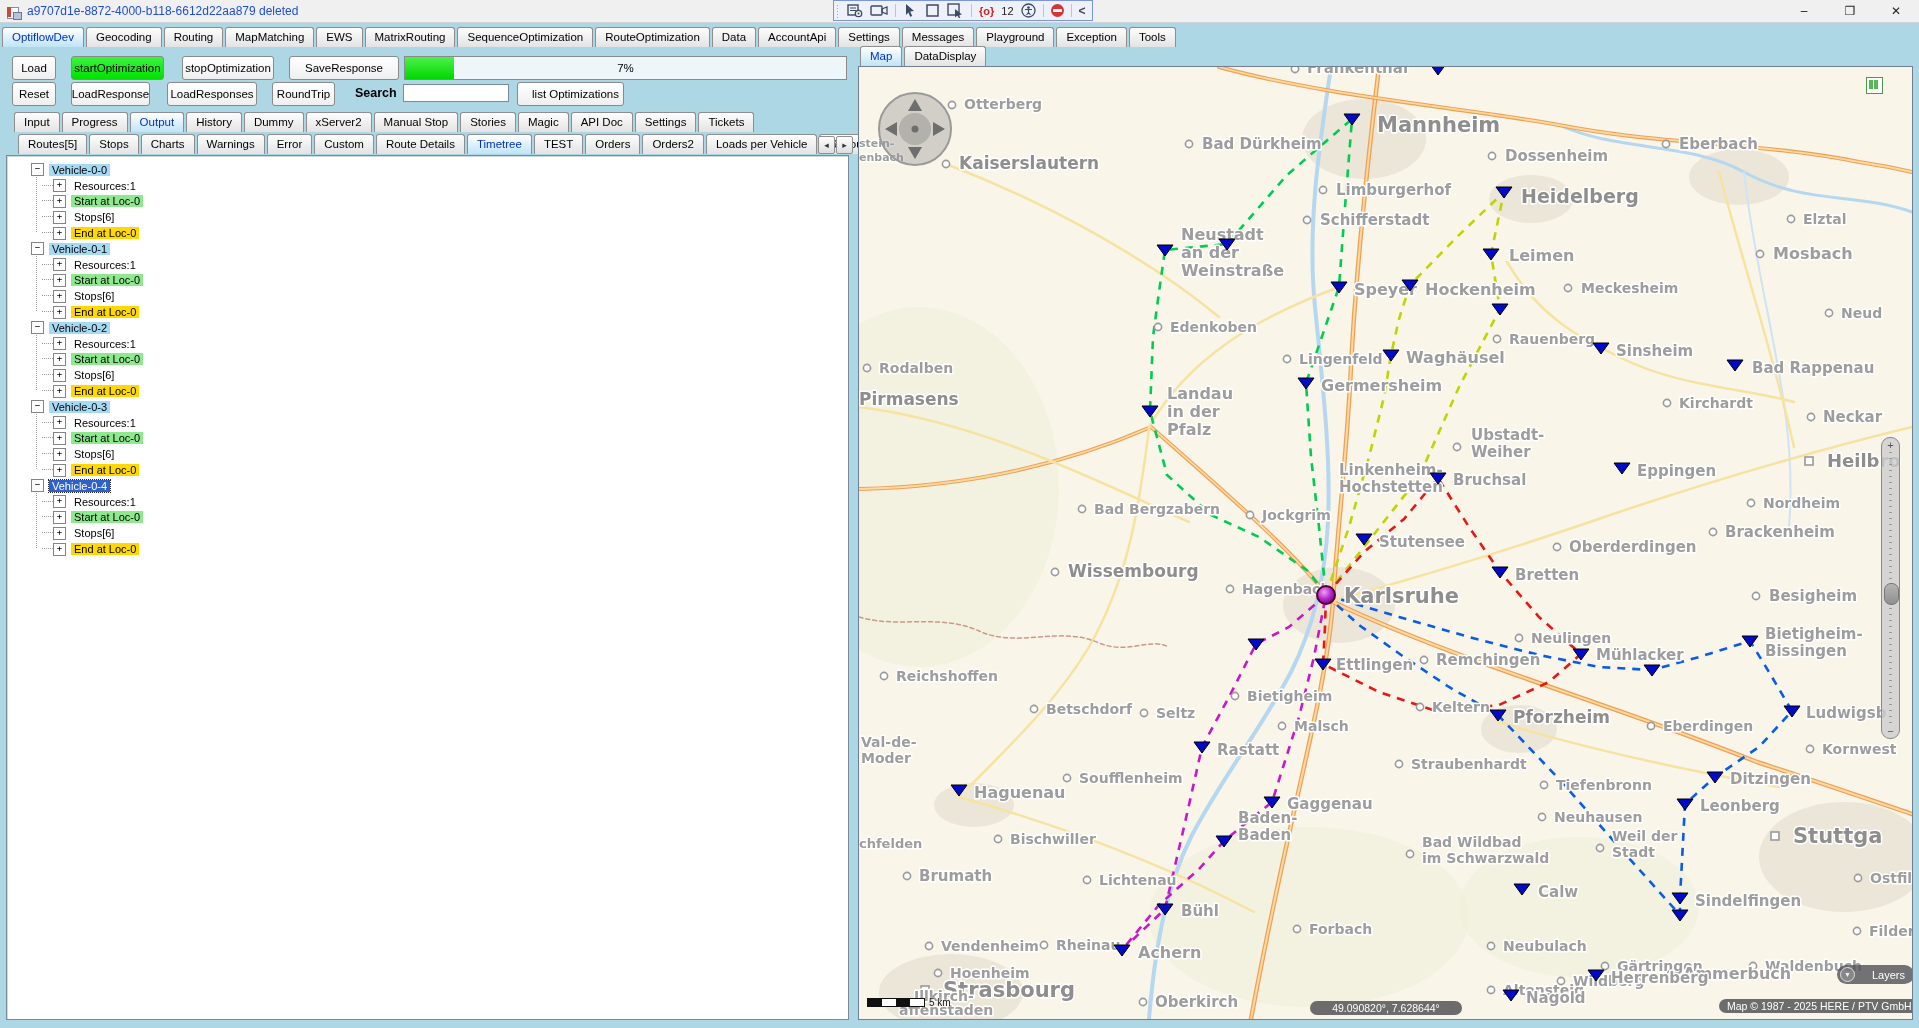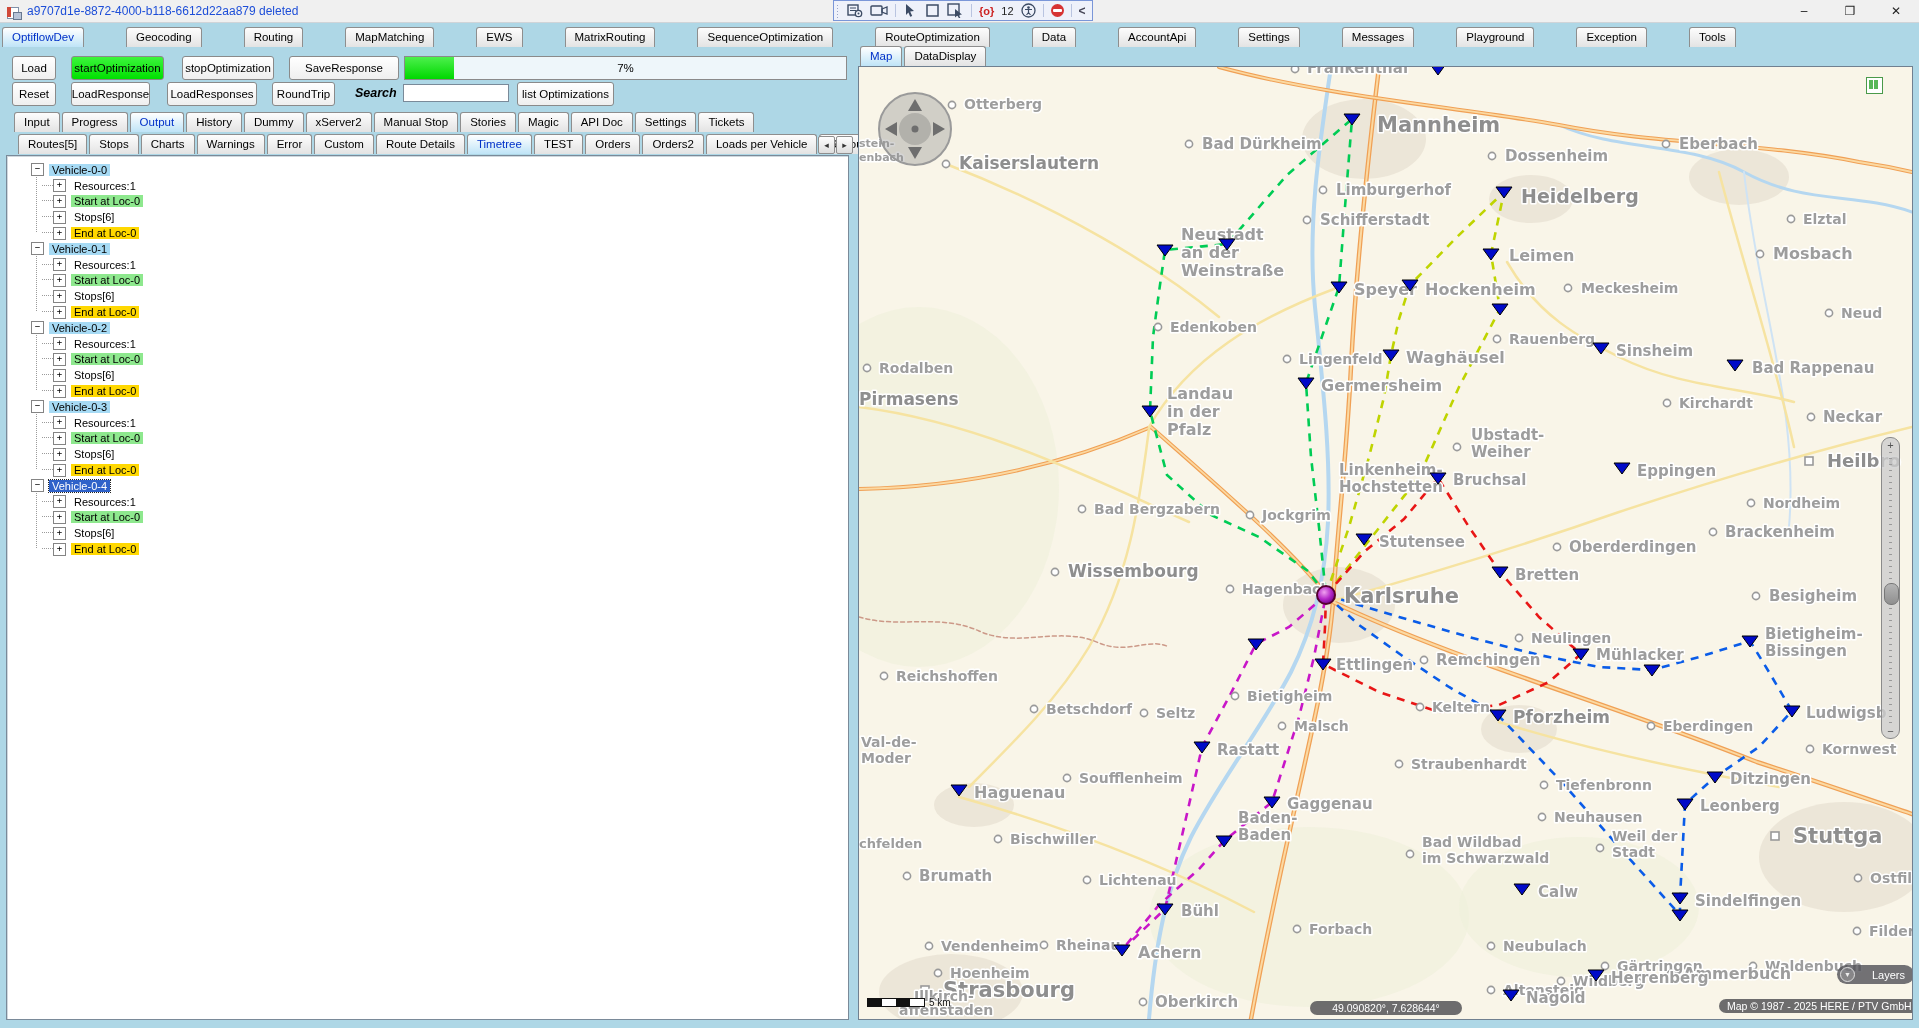--- a/index.html
+++ b/index.html
@@ -27,38 +27,38 @@
   #debug-toolbar .chev{font-size:12px;color:#445;font-weight:bold;}
   #win-controls{position:absolute;right:0;top:0;height:22px;display:flex;}
   #win-controls .wbtn{width:46px;height:22px;display:flex;align-items:center;justify-content:center;
                  font-size:12px;color:#222;}
   
   .tabrow{position:absolute;display:flex;align-items:flex-end;}
   .tab{height:19px;line-height:19px;padding:0 9px;margin-right:2px;font-size:11.5px;color:#000;
        background:linear-gradient(#fdfdfd,#e3e3e3);border:1px solid #8e8e8e;border-bottom:none;
        border-radius:3px 3px 0 0;white-space:nowrap;}
   .tab.sel{background:linear-gradient(#ffffff,#bfe4f7);color:#0030c8;}
-  #menubar{left:2px;top:24px;height:23px;gap:40px;}
+  #menubar{left:2px;top:24px;height:23px;}
   #ptabs{left:14px;top:110px;height:22px;align-items:flex-end;}
   #otabs{left:18px;top:132px;height:22px;}
   .scrollbtns{position:absolute;left:818px;top:136px;display:flex;gap:1px;}
   .scrollbtns .sb{width:15px;height:16px;background:linear-gradient(#fefefe,#dedede);
        border:1px solid #8e8e8e;font-size:9px;color:#333;display:flex;align-items:center;justify-content:center;border-radius:2px;}
   
   .btn{position:absolute;height:22px;background:linear-gradient(#ffffff,#efefef);
        border:1px solid #8a8a8a;border-radius:3px;font-size:11.5px;color:#000;
        display:flex;align-items:center;justify-content:center;font-family:"Liberation Sans",sans-serif;}
   #btn-start{background:linear-gradient(#3cf53c,#00e000);}
   #progress{position:absolute;left:404px;top:56px;width:441px;height:22px;border:1px solid #8a8a8a;
             background:#eef6fa;}
   #progress .fill{height:100%;background:linear-gradient(#4df04d,#00d800);}
   #progress .plabel{position:absolute;left:0;top:0;width:100%;height:100%;display:flex;
             align-items:center;justify-content:center;font-size:11.5px;color:#000;}
   #search-label{position:absolute;left:355px;top:82px;height:22px;display:flex;align-items:center;
-            font-weight:bold;font-style:italic;font-size:12.5px;}
+            font-weight:bold;font-size:12.5px;}
   #search-input{position:absolute;left:403px;top:84px;width:100px;height:16px;border:1px solid #7a8a99;
             background:#fff;font-size:11px;padding:0 2px;}
   
   #tree-panel{position:absolute;left:6px;top:155px;width:841px;height:863px;background:#fff;
             border:1px solid #7a8a99;box-shadow:inset 1px 1px 0 #cfd8de;overflow:hidden;}
   #tree{padding-top:6px;font-size:11px;}
   .tgroup{position:relative;}
   .tgroup::before{content:"";position:absolute;left:29px;top:13px;bottom:9px;border-left:1px dotted #9a9a9a;}
   .trow{height:15.8px;display:flex;align-items:center;position:relative;}
   .trow .ebox{width:11px;height:11px;border:1px solid #848484;background:#fff;color:#000;
@@ -182,21 +182,21 @@
   <div class="fill" id="progress-fill" style="width: 11%;"></div>
   <div class="plabel">7%</div>
 </div>
 
 <div class="btn" style="left:12px;top:82px;width:42px;">Reset</div>
 <div class="btn" style="left:71px;top:82px;width:77px;">LoadResponse</div>
 <div class="btn" style="left:167px;top:82px;width:88px;">LoadResponses</div>
 <div class="btn" style="left:272px;top:82px;width:61px;">RoundTrip</div>
 <div id="search-label">Search</div>
 <input id="search-input" value="" style="">
-<div class="btn" style="left:517px;top:82px;width:95px;">list Optimizations</div>
+<div class="btn" style="left:517px;top:82px;width:95px;padding-left:10px;">list Optimizations</div>
 
 <div id="ptabs" class="tabrow">
     <div class="tab">Input</div>
     <div class="tab">Progress</div>
     <div class="tab sel">Output</div>
     <div class="tab">History</div>
     <div class="tab">Dummy</div>
     <div class="tab">xServer2</div>
     <div class="tab">Manual Stop</div>
     <div class="tab">Stories</div>

